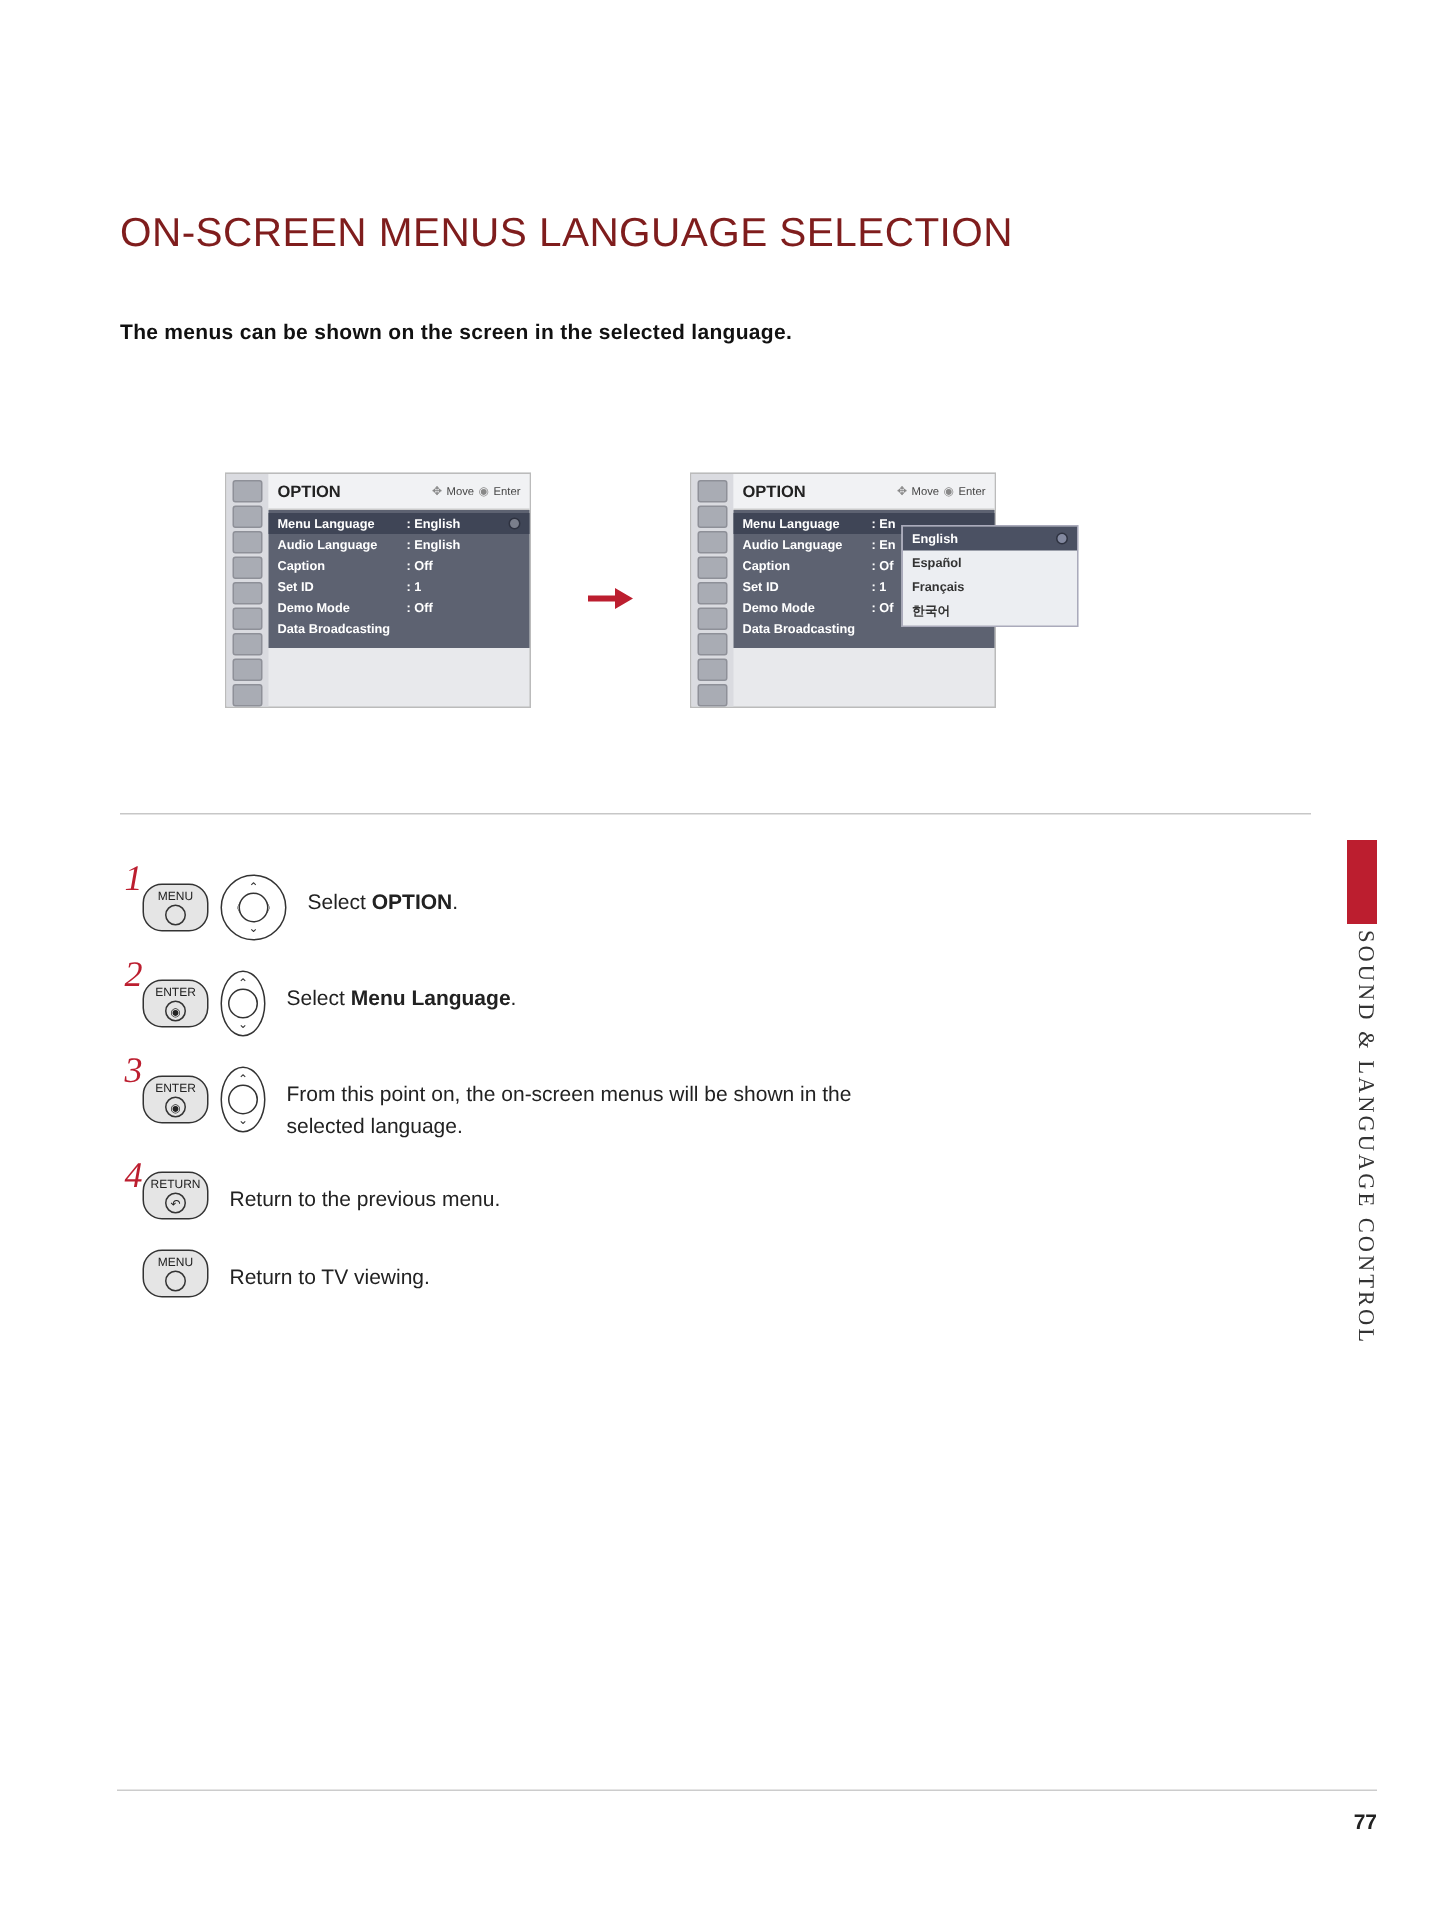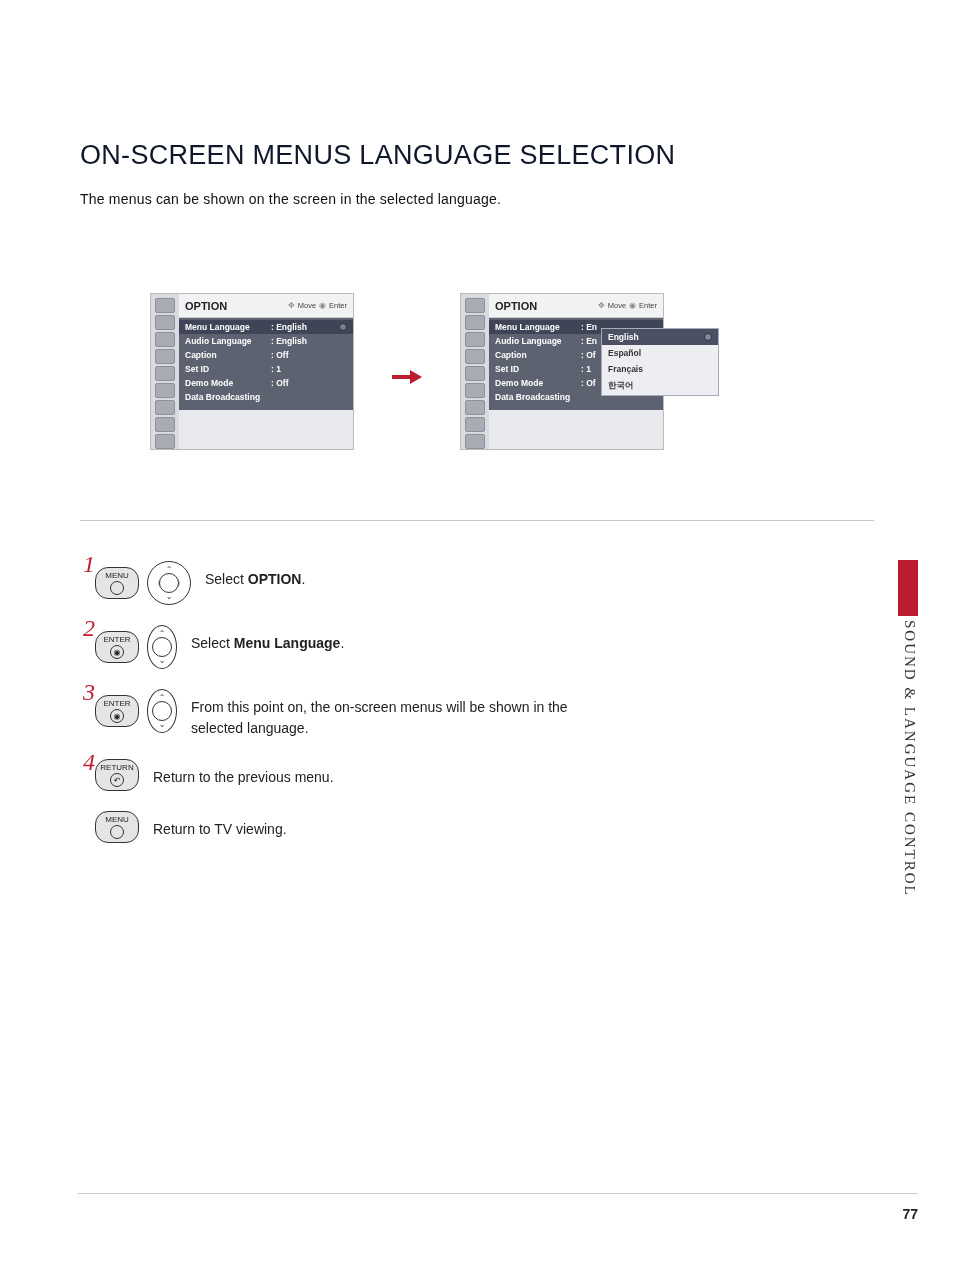--- a/index.html
+++ b/index.html
@@ -10,29 +10,29 @@
     height: 1272px;
     background: #fff;
     font-family: "Helvetica Neue", Arial, sans-serif;
     color: #222;
     position: relative;
   }
   .page {
     padding: 140px 80px 0 80px;
   }
   .title {
-    color: #0f172a;
+    color: #7f1d1d;
     font-size: 27px;
     font-weight: 500;
     letter-spacing: 0.3px;
-    margin-bottom: 20px;
+    margin-bottom: 42px;
   }
   .intro {
     font-size: 14px;
-    font-weight: 400;
+    font-weight: 700;
     letter-spacing: 0.2px;
     color: #111;
   }
   .menus-row {
     margin-top: 86px;
     display: flex;
     align-items: flex-start;
     gap: 38px;
     padding-left: 70px;
   }

